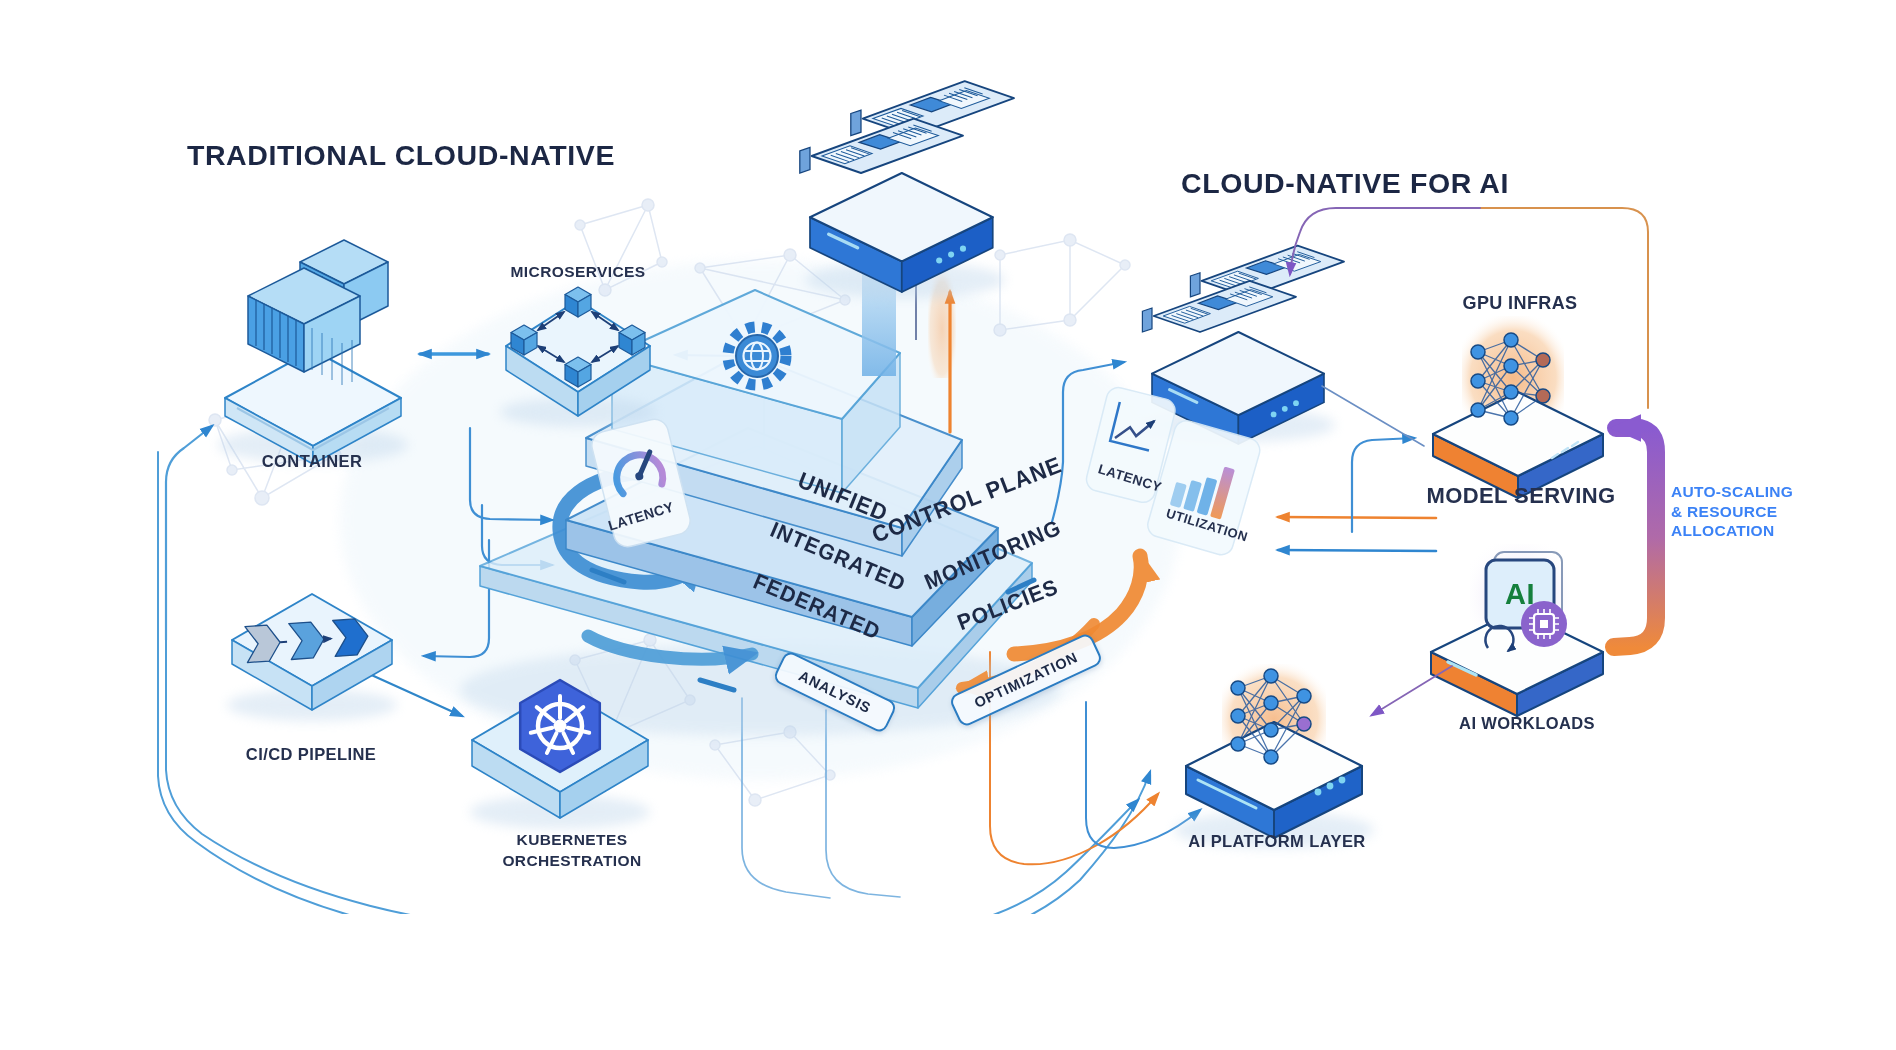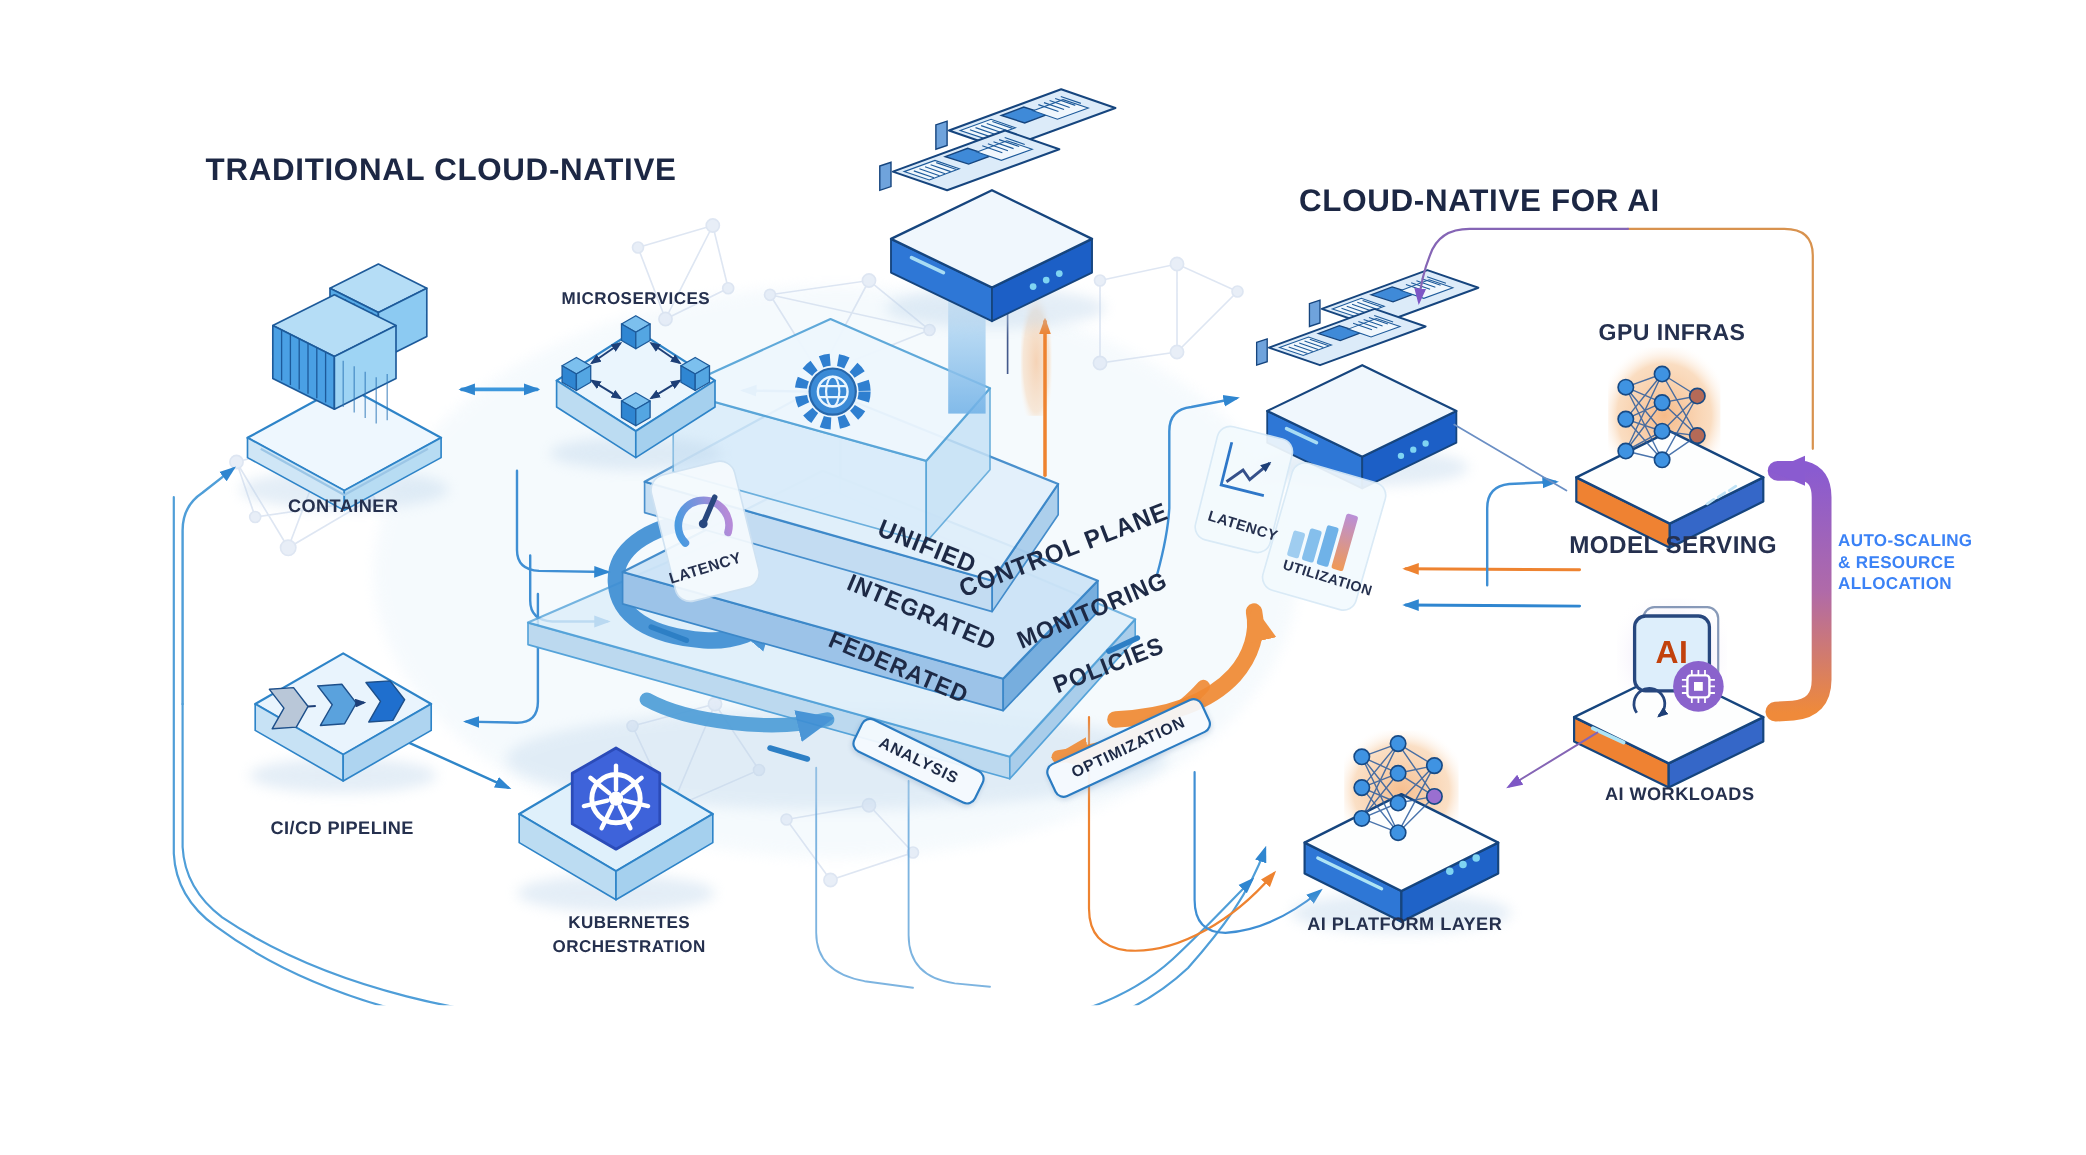--- a/index.html
+++ b/index.html
@@ -10,21 +10,21 @@
   .title{font-size:28.5px;font-weight:800;color:#1c2744;letter-spacing:.6px;}
   .tier{font-weight:800;color:#1d2945;letter-spacing:1.1px;}
   .pill{position:absolute;display:flex;align-items:center;justify-content:center;
         border:2px solid #2b7cc2;border-radius:9px;background:rgba(245,250,254,.93);
         box-shadow:0 2px 5px rgba(50,90,140,.18);font-weight:700;color:#1d2945;letter-spacing:.8px;}
   .autoscale{position:absolute;font-weight:700;font-size:15.5px;line-height:19.5px;
              color:#3b82f6;letter-spacing:.3px;}
   .logo{position:absolute;display:flex;align-items:center;gap:27px;}
   .logo .brand{font-size:41px;font-weight:800;color:#1468d8;letter-spacing:1px;}
   .logo .product{font-size:41px;font-weight:800;color:#29aef2;letter-spacing:.5px;}
-  .aiChip{position:absolute;font-size:29px;font-weight:800;color:#c2410c;letter-spacing:.5px;}
+  .aiChip{position:absolute;font-size:29px;font-weight:800;color:#15803d;letter-spacing:.5px;}
 </style>
 </head>
 <body>
 
 <div class="stage">
 
 <svg class="layer" width="1896" height="1050" viewBox="0 0 1896 1050">
 <defs>
   <marker id="mB" orient="auto" markerUnits="userSpaceOnUse" markerWidth="15" markerHeight="12" refX="11" refY="5" viewBox="0 0 14 10">
           <path d="M0,0 L14,5 L0,10 Z" fill="#2f86d0"></path>
@@ -434,21 +434,21 @@
   <span>ANALYSIS</span>
 </div>
 <div class="pill" style="left:948px;top:663px;width:152px;height:30px;transform:rotate(-25deg);font-size:14.5px;">
   <span>OPTIMIZATION</span>
 </div>
 
 <div class="lbl" style="left:641px;top:516px;transform:translate(-50%,-50%) rotate(-17deg);font-size:14px;">LATENCY</div>
 <div class="lbl" style="left:1130px;top:478px;transform:translate(-50%,-50%) rotate(17deg);font-size:13.5px;">LATENCY</div>
 <div class="lbl" style="left:1207px;top:525px;transform:translate(-50%,-50%) rotate(17deg);font-size:13px;">UTILIZATION</div>
 
-<div class="lbl" style="left:1520px;top:303px;transform:translate(-50%,-50%);font-size:21px;">GPU INFRAS</div>
+<div class="lbl" style="left:1520px;top:303px;transform:translate(-50%,-50%);font-size:18px;">GPU INFRAS</div>
 <div class="lbl" style="left:1521px;top:496px;transform:translate(-50%,-50%);font-size:22px;">MODEL SERVING</div>
 <div class="lbl" style="left:1527px;top:723px;transform:translate(-50%,-50%);font-size:16.5px;">AI WORKLOADS</div>
 <div class="lbl" style="left:1277px;top:841px;transform:translate(-50%,-50%);font-size:16.5px;">AI PLATFORM LAYER</div>
 
 <div class="autoscale" style="left:1671px;top:482px;">
   <div>AUTO-SCALING</div>
   <div>&amp; RESOURCE</div>
   <div>ALLOCATION</div>
 </div>
 

